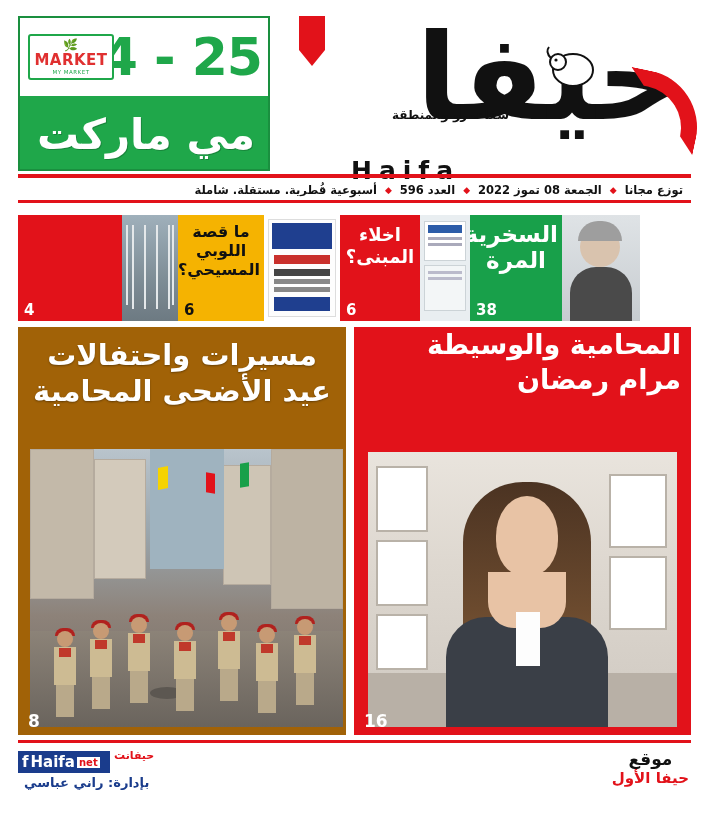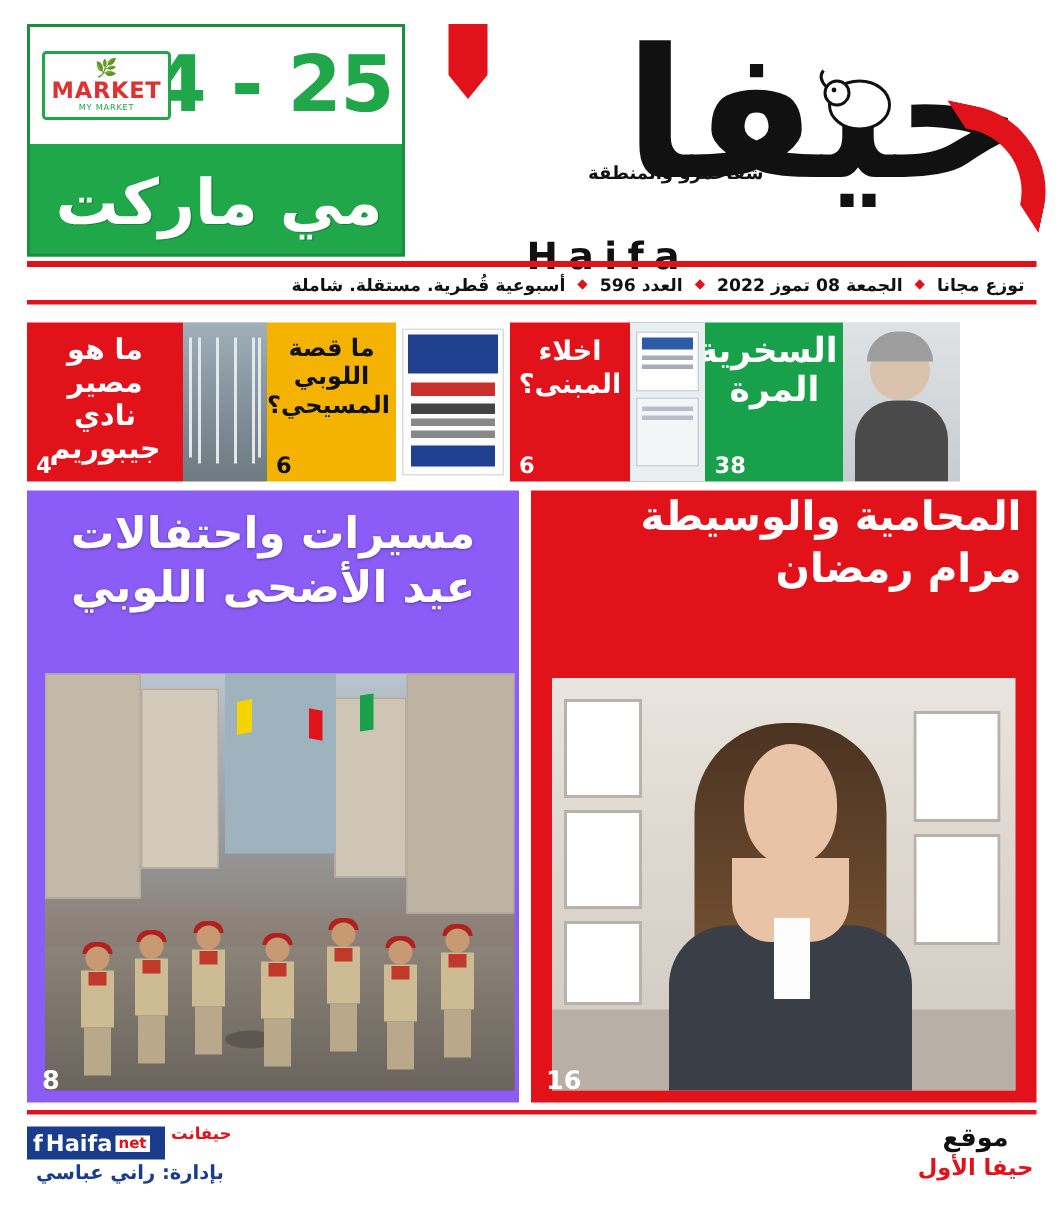--- a/index.html
+++ b/index.html
@@ -118,21 +118,21 @@
   .t-portrait { width:78px; background:#cfd4d8; }
   .pagenum {
     position:absolute; bottom:2px; font-size:15px; font-weight:bold; color:#fff;
   }
   .pagenum.dark { color:#111; }
   .pn-left { left:6px; }
 
   
   .panels { position:absolute; left:18px; top:327px; width:673px; height:408px; display:flex; }
   .panel { position:relative; overflow:hidden; }
-  .panel-left { width:328px; margin-right:8px; background:#8b5cf6; }
+  .panel-left { width:328px; margin-right:8px; background:#a16207; }
   .panel-right { width:337px; background:#e2121a; }
 
   .p-right-head { padding:8px 10px 0; direction:rtl; text-align:right; }
   .kicker { color:#fff; font-size:20px; font-weight:bold; direction:rtl; }
   .p-right-title {
     color:#fff; font-size:27px; font-weight:bold; line-height:1.22; direction:rtl;
     text-align:right; padding:2px 10px 0;
   }
   .photo-woman {
     position:absolute; left:14px; top:125px; width:309px; height:275px;
@@ -252,21 +252,20 @@
       <span class="seg">العدد 596</span>
       <span class="diamond">◆</span>
       <span class="seg">أسبوعية قُطرية. مستقلة. شاملة</span>
     </div>
     <div class="rule-red2"></div>
   </div>
 
   <div class="teasers">
 
     <div class="teaser t-red">
-      <div class="txt">ما هو مصير نادي جيبوريم</div>
       <div class="pagenum pn-left">4</div>
     </div>
 
     <div class="teaser t-img">
       <div style="position:absolute;inset:0;background:linear-gradient(180deg,#9fb0bb 0%,#7e8d96 60%,#6d7a82 100%)"></div>
       <div style="position:absolute;left:4px;top:10px;width:48px;height:80px;border:2px solid #e4e8ea;border-top:none;border-bottom:none;"></div>
       <div style="position:absolute;left:10px;top:10px;width:2px;height:84px;background:#e4e8ea"></div>
       <div style="position:absolute;left:22px;top:10px;width:2px;height:84px;background:#e4e8ea"></div>
       <div style="position:absolute;left:34px;top:10px;width:2px;height:84px;background:#e4e8ea"></div>
       <div style="position:absolute;left:46px;top:10px;width:2px;height:84px;background:#e4e8ea"></div>
@@ -315,21 +314,21 @@
       <div style="position:absolute;left:8px;top:52px;width:62px;height:54px;background:#4a4a4a;border-radius:26px 26px 0 0"></div>
     </div>
 
   </div>
 
   <div class="panels">
 
     <div class="panel panel-left">
       <div class="p-left-head">
         <div class="p-left-title">مسيرات واحتفالات</div>
-        <div class="p-left-title">عيد الأضحى اللوبي</div>
+        <div class="p-left-title">عيد الأضحى المحامية</div>
       </div>
       <div class="photo-parade">
         <div class="bldg" style="left:0;top:0;width:64px;height:150px;background:#c3b9a9"></div>
         <div class="bldg" style="left:64px;top:10px;width:52px;height:120px;background:#d3cabb"></div>
         <div class="bldg" style="right:0;top:0;width:72px;height:160px;background:#bdb3a3"></div>
         <div class="bldg" style="right:72px;top:16px;width:48px;height:120px;background:#cec5b5"></div>
         <div style="position:absolute;left:120px;top:0;width:74px;height:120px;background:#9fb3bf"></div>
         <div style="position:absolute;left:128px;top:18px;width:10px;height:22px;background:#f5d300;transform:skewY(-12deg)"></div>
         <div style="position:absolute;left:176px;top:24px;width:9px;height:20px;background:#e2121a;transform:skewY(10deg)"></div>
         <div style="position:absolute;left:210px;top:14px;width:9px;height:24px;background:#18a04a;transform:skewY(-8deg)"></div>

